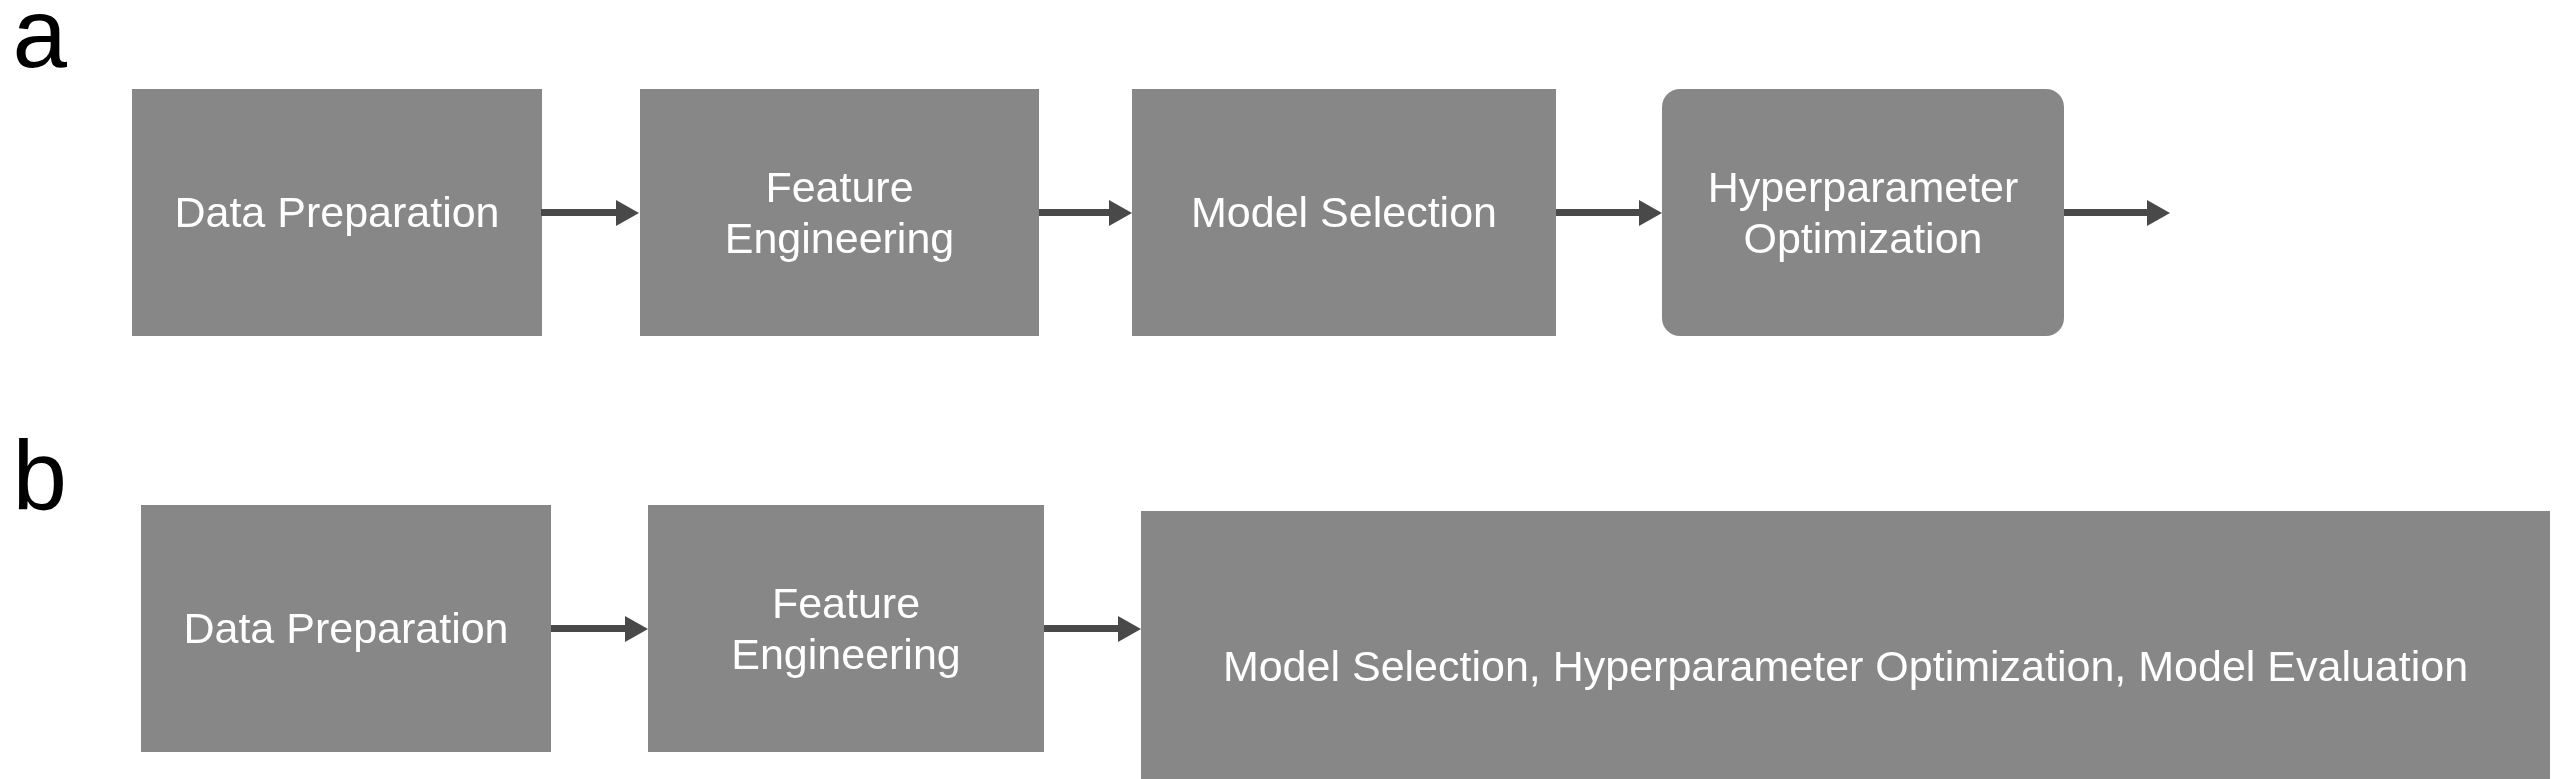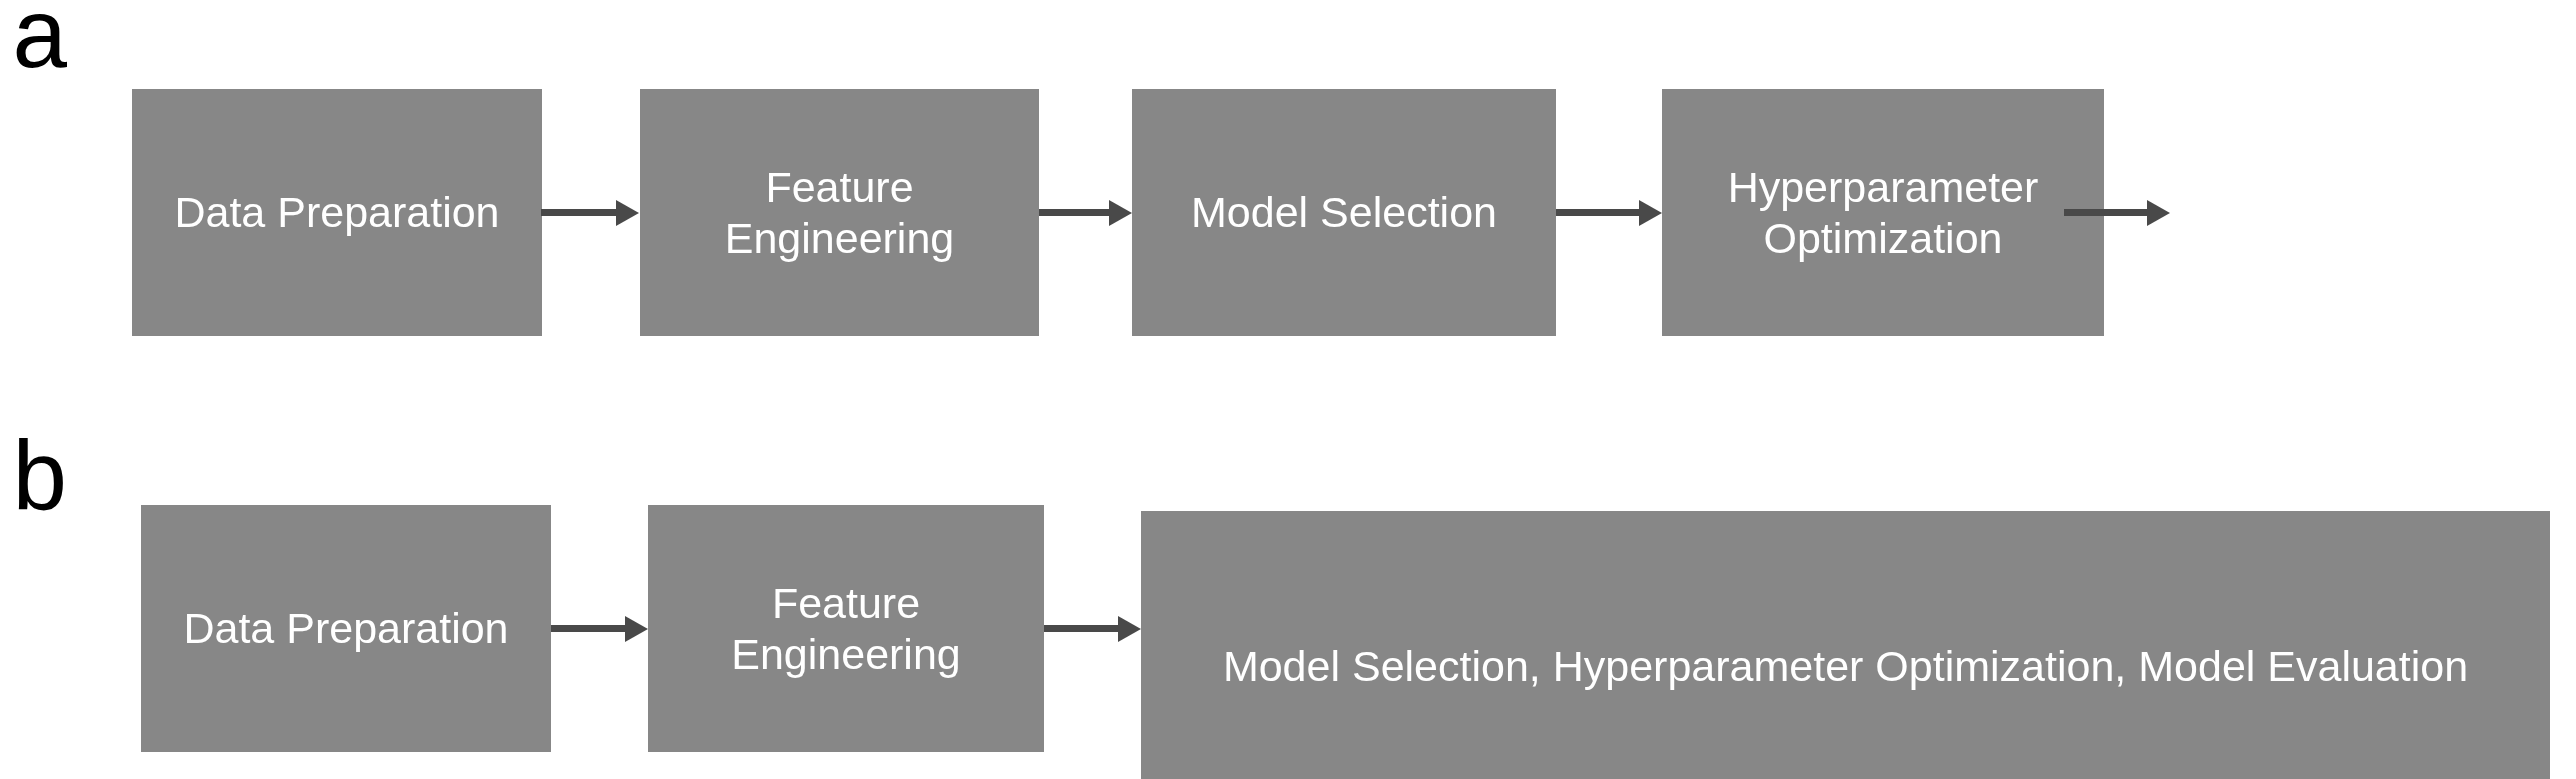--- a/index.html
+++ b/index.html
@@ -69,21 +69,21 @@
     <span class="head"></span>
   </div>
 
   <div class="box" style="left:1132px;top:89px;width:424px;height:247px;">Model Selection</div>
 
   <div class="arrow" style="left:1556px;top:199px;width:106px;">
     <span class="shaft"></span>
     <span class="head"></span>
   </div>
 
-  <div class="box" style="left:1662px;top:89px;width:442px;height:247px;">Hyperparameter Optimization</div>
+  <div class="box" style="left:1662px;top:89px;width:402px;height:247px;border-radius:18px;">Hyperparameter Optimization</div>
 
   <div class="arrow" style="left:2064px;top:199px;width:106px;">
     <span class="shaft"></span>
     <span class="head"></span>
   </div>
 
 
   <div class="panel-label" style="left:12.6px;top:426px;">b</div>
 
   <div class="box" style="left:141px;top:505px;width:410px;height:247px;">Data Preparation</div>

